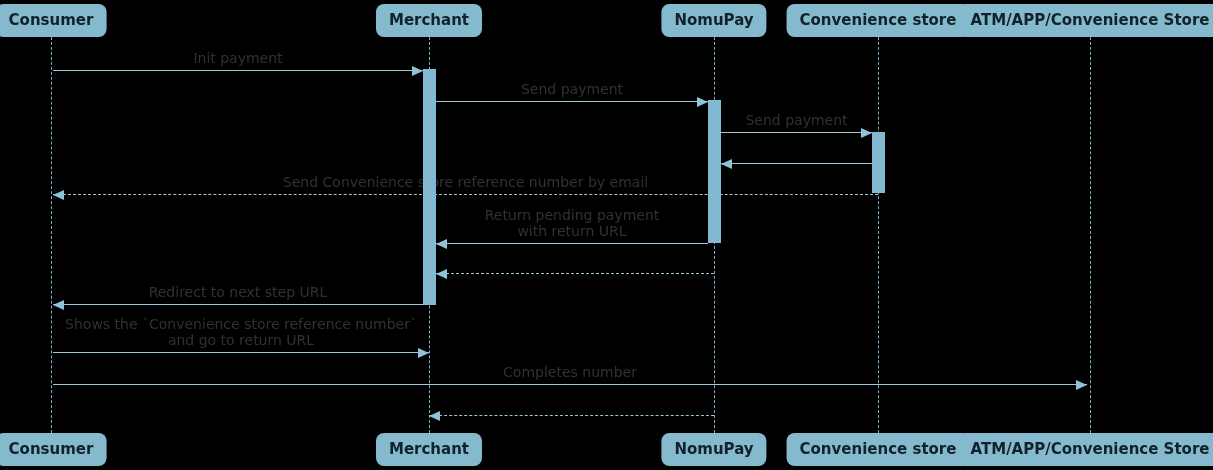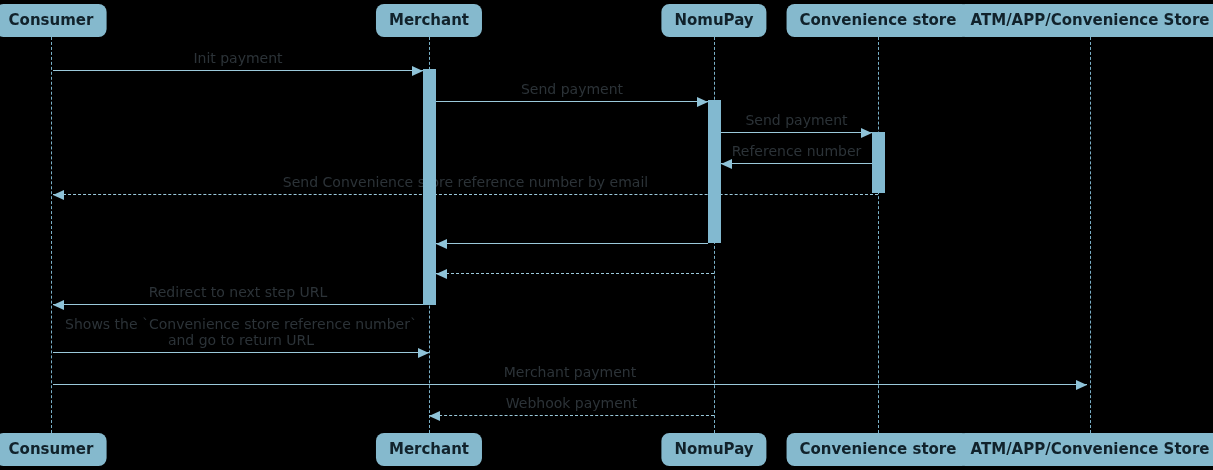--- a/index.html
+++ b/index.html
@@ -86,53 +86,51 @@
     <div class="msg-label" style="left: 262px; top: 81px;">
       <div>Send payment</div>
     </div>
     <div class="msg-line" style="left: 721px; top: 132px; width: 151px;"></div>
     <div class="arrowhead right" style="top: 128px; left: 861px;"></div>
     <div class="msg-label" style="left: 486.5px; top: 112px;">
       <div>Send payment</div>
     </div>
     <div class="msg-line" style="left: 721px; top: 163px; width: 151px;"></div>
     <div class="arrowhead left" style="top: 159px; left: 721px;"></div>
-    <div class="msg-label" style="left: 486.5px; top: 143px;">
-      <div>Reference number</div>
-    </div>
     <div class="msg-line dashed" style="left: 53px; top: 194px; width: 825px;"></div>
     <div class="arrowhead left" style="top: 190px; left: 53px;"></div>
     <div class="msg-label" style="left: 155.5px; top: 174px;">
       <div>Send Convenience store reference number by email</div>
     </div>
     <div class="msg-line" style="left: 436px; top: 243px; width: 272px;"></div>
     <div class="arrowhead left" style="top: 239px; left: 436px;"></div>
+    <div class="msg-label" style="left: 262px; top: 207px;">
+      <div>Return pending payment</div>
+      <div>with return URL</div>
+    </div>
     <div class="msg-line dashed" style="left: 436px; top: 273px; width: 278px;"></div>
     <div class="arrowhead left" style="top: 269px; left: 436px;"></div>
     <div class="msg-line" style="left: 53px; top: 304px; width: 370px;"></div>
     <div class="arrowhead left" style="top: 300px; left: 53px;"></div>
     <div class="msg-label" style="left: -72px; top: 284px;">
       <div>Redirect to next step URL</div>
     </div>
     <div class="msg-line" style="left: 53px; top: 352px; width: 376px;"></div>
     <div class="arrowhead right" style="top: 348px; left: 418px;"></div>
     <div class="msg-label" style="left: -69px; top: 316px;">
       <div>Shows the `Convenience store reference number`</div>
       <div>and go to return URL</div>
     </div>
     <div class="msg-line" style="left: 53px; top: 384px; width: 1034px;"></div>
     <div class="arrowhead right" style="top: 380px; left: 1076px;"></div>
     <div class="msg-label" style="left: 260px; top: 364px;">
-      <div>Merchant payment</div>
+      <div>Completes number</div>
     </div>
     <div class="msg-line dashed" style="left: 429px; top: 415px; width: 285px;"></div>
     <div class="arrowhead left" style="top: 411px; left: 429px;"></div>
-    <div class="msg-label" style="left: 261.5px; top: 395px;">
-      <div>Webhook payment</div>
-    </div>
     <div class="activation" style="left: 423px; top: 69px; width: 13px; height: 236px;"></div>
     <div class="activation" style="left: 708px; top: 100px; width: 13px; height: 143px;"></div>
     <div class="activation" style="left: 872px; top: 132px; width: 13px; height: 61px;"></div>
     <div class="participant-box" style="left: 51px; top: 4px;">Consumer</div>
     <div class="participant-box" style="left: 51px; top: 433px;">Consumer</div>
     <div class="participant-box" style="left: 429px; top: 4px;">Merchant</div>
     <div class="participant-box" style="left: 429px; top: 433px;">Merchant</div>
     <div class="participant-box" style="left: 714px; top: 4px;">NomuPay</div>
     <div class="participant-box" style="left: 714px; top: 433px;">NomuPay</div>
     <div class="participant-box" style="left: 878px; top: 4px;">Convenience store</div>

